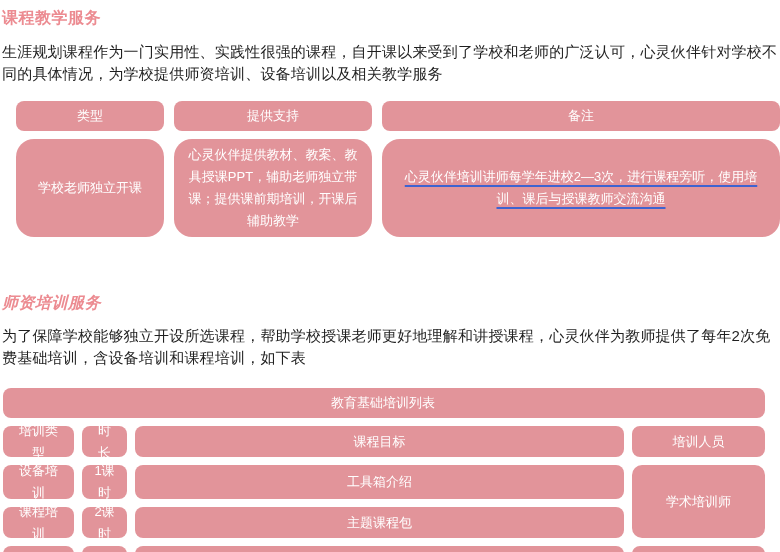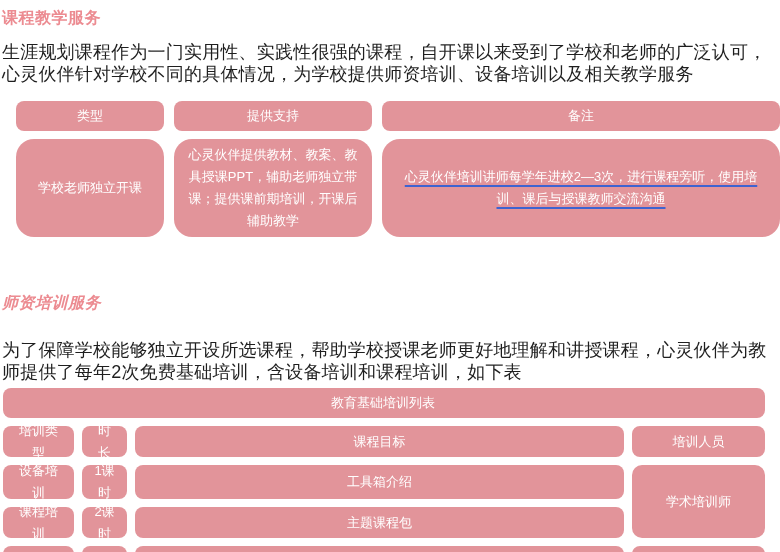--- a/index.html
+++ b/index.html
@@ -21,27 +21,27 @@
     font-weight: bold;
     color: var(--heading-pink, #ec8b91);
     letter-spacing: 0.5px;
   }
   .heading-1 { top: 8px; }
   .heading-2 { top: 293px; font-style: italic; }
   .para {
     position: absolute;
     left: 2px;
     width: 776px;
-    font-size: 18px;
+    font-size: 15px;
     line-height: 22px;
     color: #1f1f1f;
     letter-spacing: 0.2px;
   }
   .para-1 { top: 41px; }
-  .para-2 { top: 339px; }
+  .para-2 { top: 325px; }
 
   .cell {
     background: var(--cell-pink, #e2949a);
     border-radius: 8px;
     color: #ffffff;
     display: flex;
     align-items: center;
     justify-content: center;
     text-align: center;
     font-size: 13px;

